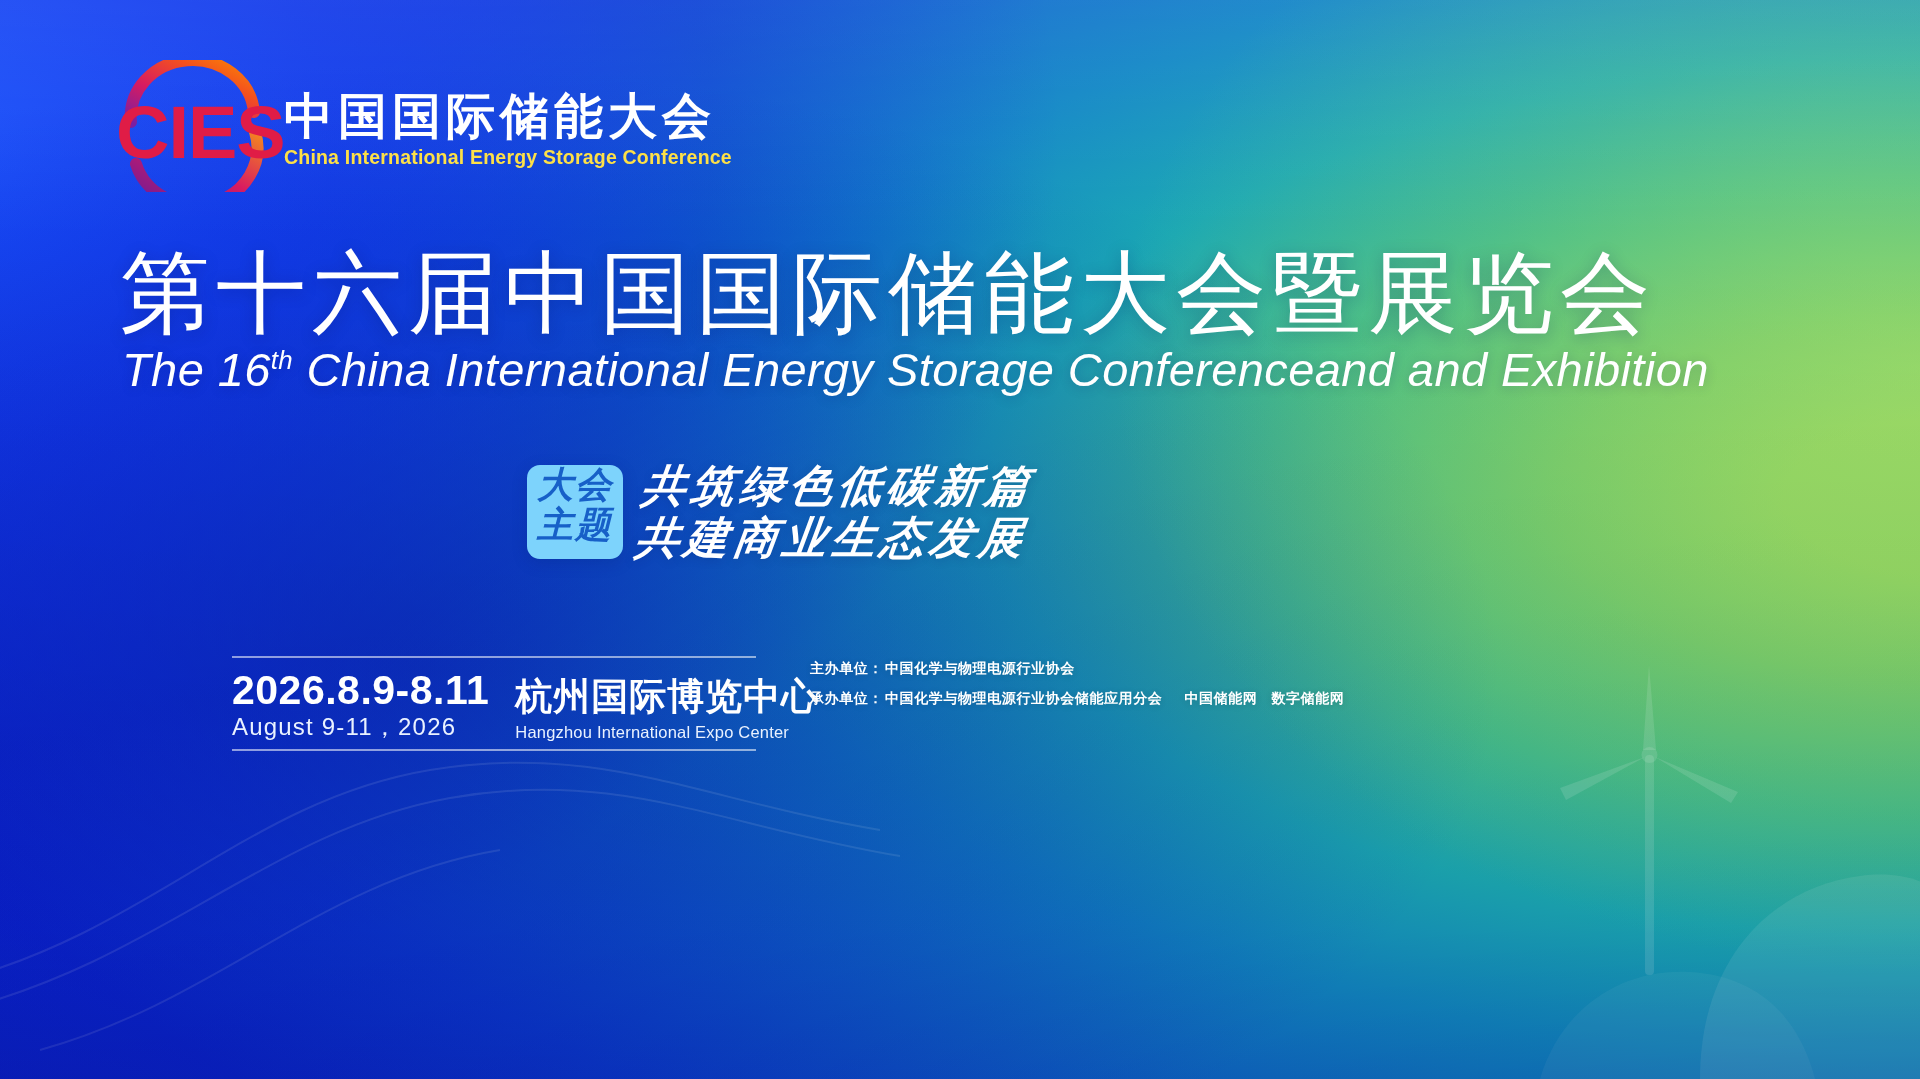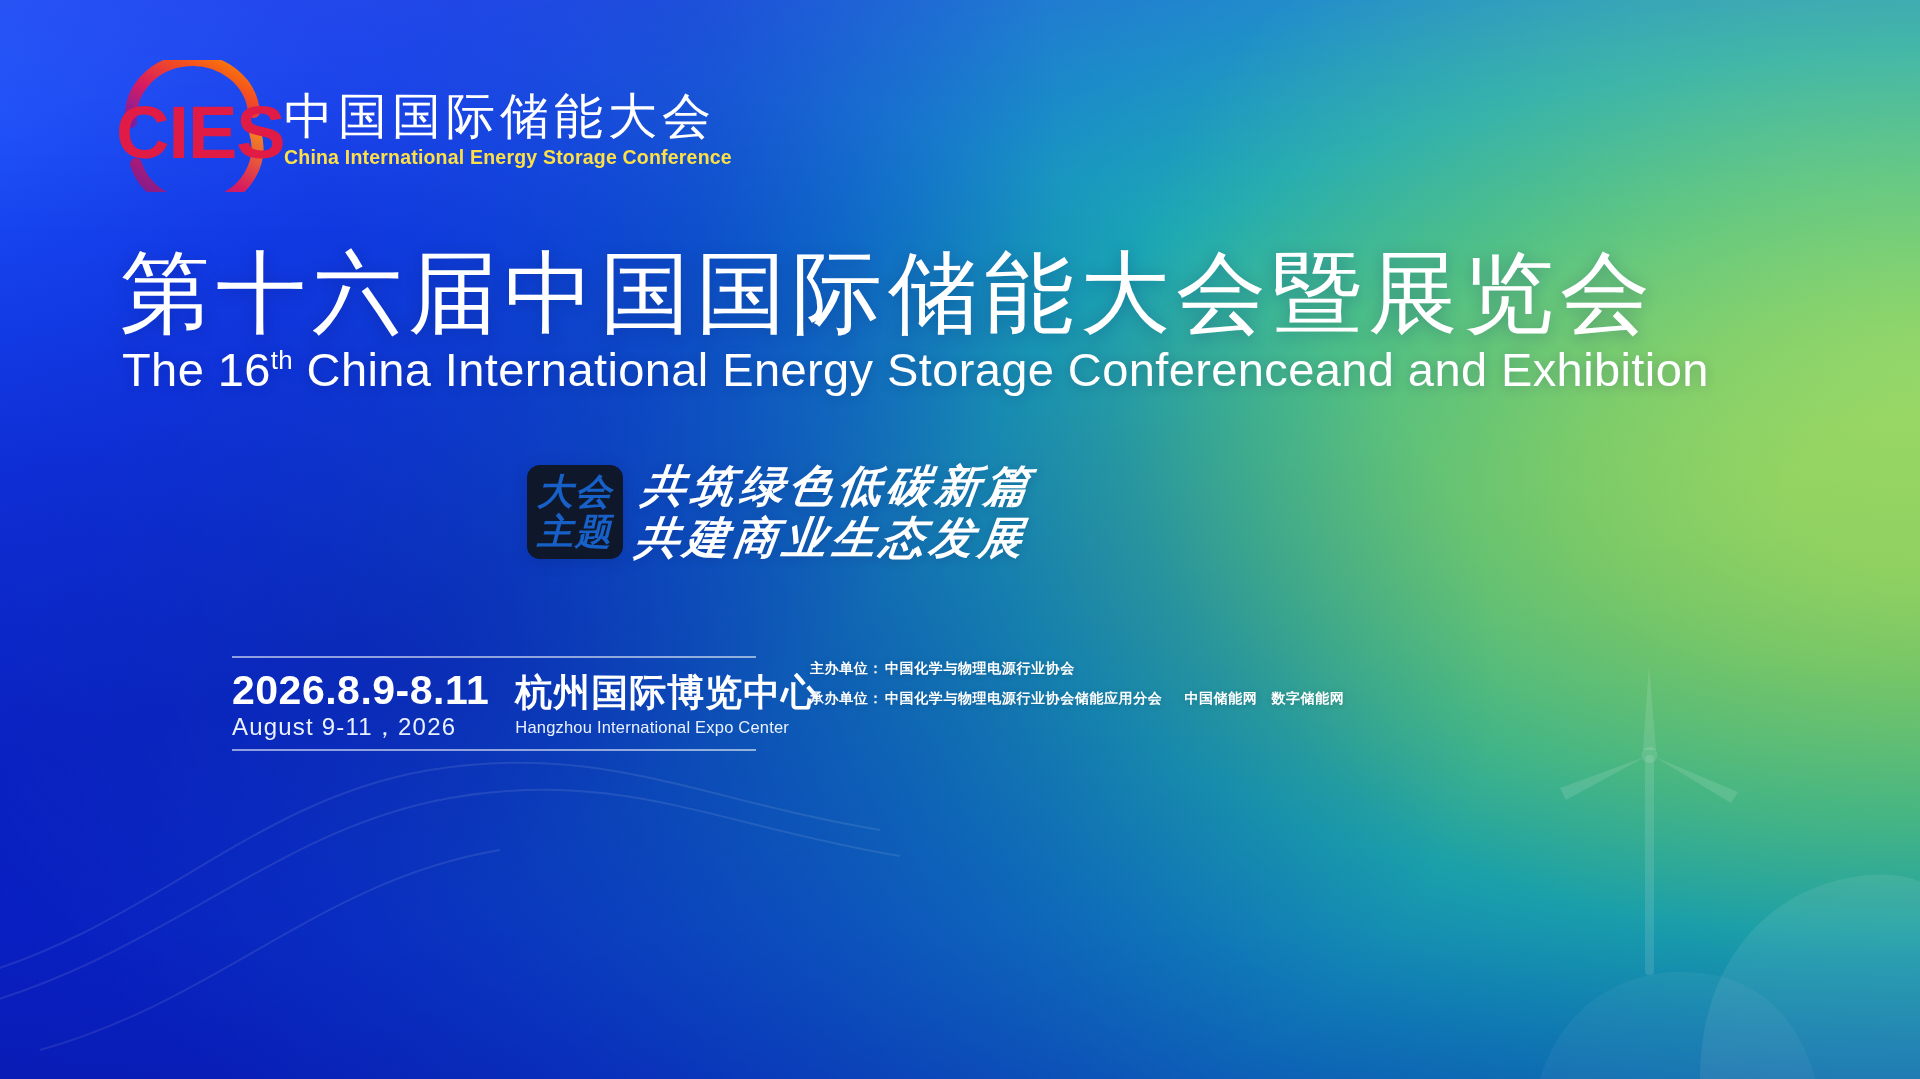--- a/index.html
+++ b/index.html
@@ -50,21 +50,21 @@
   .logo-mark{ position:relative; width:152px; height:132px; }
   .logo-mark svg{ position:absolute; left:0; top:0; }
   .logo-cies{
     position:absolute; left:-2px; top:36px;
     font-family:"Liberation Sans","DejaVu Sans",sans-serif;
     font-size:74px; font-weight:700; letter-spacing:-1px;
     color:#E01C46; line-height:1;
   }
   .logo-text{ padding-top:6px; }
   .logo-cn{
-    font-size:49px; font-weight:400; color:#fff;
+    font-size:49px; font-weight:700; color:#fff;
     letter-spacing:5px; line-height:1.08;
     font-family:"DejaVu Sans","Liberation Sans",sans-serif;
   }
   .logo-en{
     margin-top:4px;
     font-size:19.5px; font-weight:600; color:#fde047;
     letter-spacing:.2px; line-height:1;
   }
 
   
@@ -75,32 +75,33 @@
     letter-spacing:6px; line-height:1.08;
     text-shadow:0 3px 16px rgba(0,20,90,.28);
     white-space:nowrap;
   }
   .title-en{
     position:absolute; left:122px; top:344px;
     font-size:47px; font-weight:400; color:#ffffff;
     letter-spacing:.4px; line-height:1.12;
     white-space:nowrap;
     text-shadow:0 2px 12px rgba(0,20,90,.22);
+    font-style:italic;
   }
   .title-en sup{ font-size:.55em; vertical-align:super; }
 
   
   .slogan{
     position:absolute; left:527px; top:460px;
     display:flex; align-items:center; gap:16px;
   }
   .slogan-badge{
     width:96px; height:94px;
-    background:#0f172a; border-radius:13px;
-    display:flex; flex-direction:column; align-items:center; justify-content:center;
+    background:#7dd3fc; border-radius:13px;
+    display:flex; flex-direction:column; align-items:center; justify-content:flex-start;
     box-shadow:0 4px 16px rgba(0,30,110,.20);
   }
   .slogan-badge span{
     font-family:"DejaVu Sans","Liberation Sans",sans-serif;
     font-size:36px; font-weight:700; color:#1760C8;
     line-height:1.12; letter-spacing:2px;
     font-style:italic;
   }
   .slogan-lines{
     display:flex; flex-direction:column; justify-content:center;
@@ -115,21 +116,21 @@
     white-space:nowrap;
   }
 
   
   .datevenue{
     position:absolute; left:232px; top:656px;
     width:524px;
     border-top:2px solid rgba(255,255,255,.55);
     border-bottom:2px solid rgba(255,255,255,.55);
     padding:11px 0 8px 0;
-    display:flex; align-items:center; gap:26px;
+    display:flex; align-items:flex-end; gap:26px;
   }
   .dv-col .big{
     font-size:41px; font-weight:700; color:#ffffff;
     letter-spacing:.5px; line-height:1.06; white-space:nowrap;
   }
   .dv-col .small{
     margin-top:2px;
     font-size:24px; font-weight:400; color:#eaf2ff;
     letter-spacing:1.2px; line-height:1.1; white-space:nowrap;
   }

